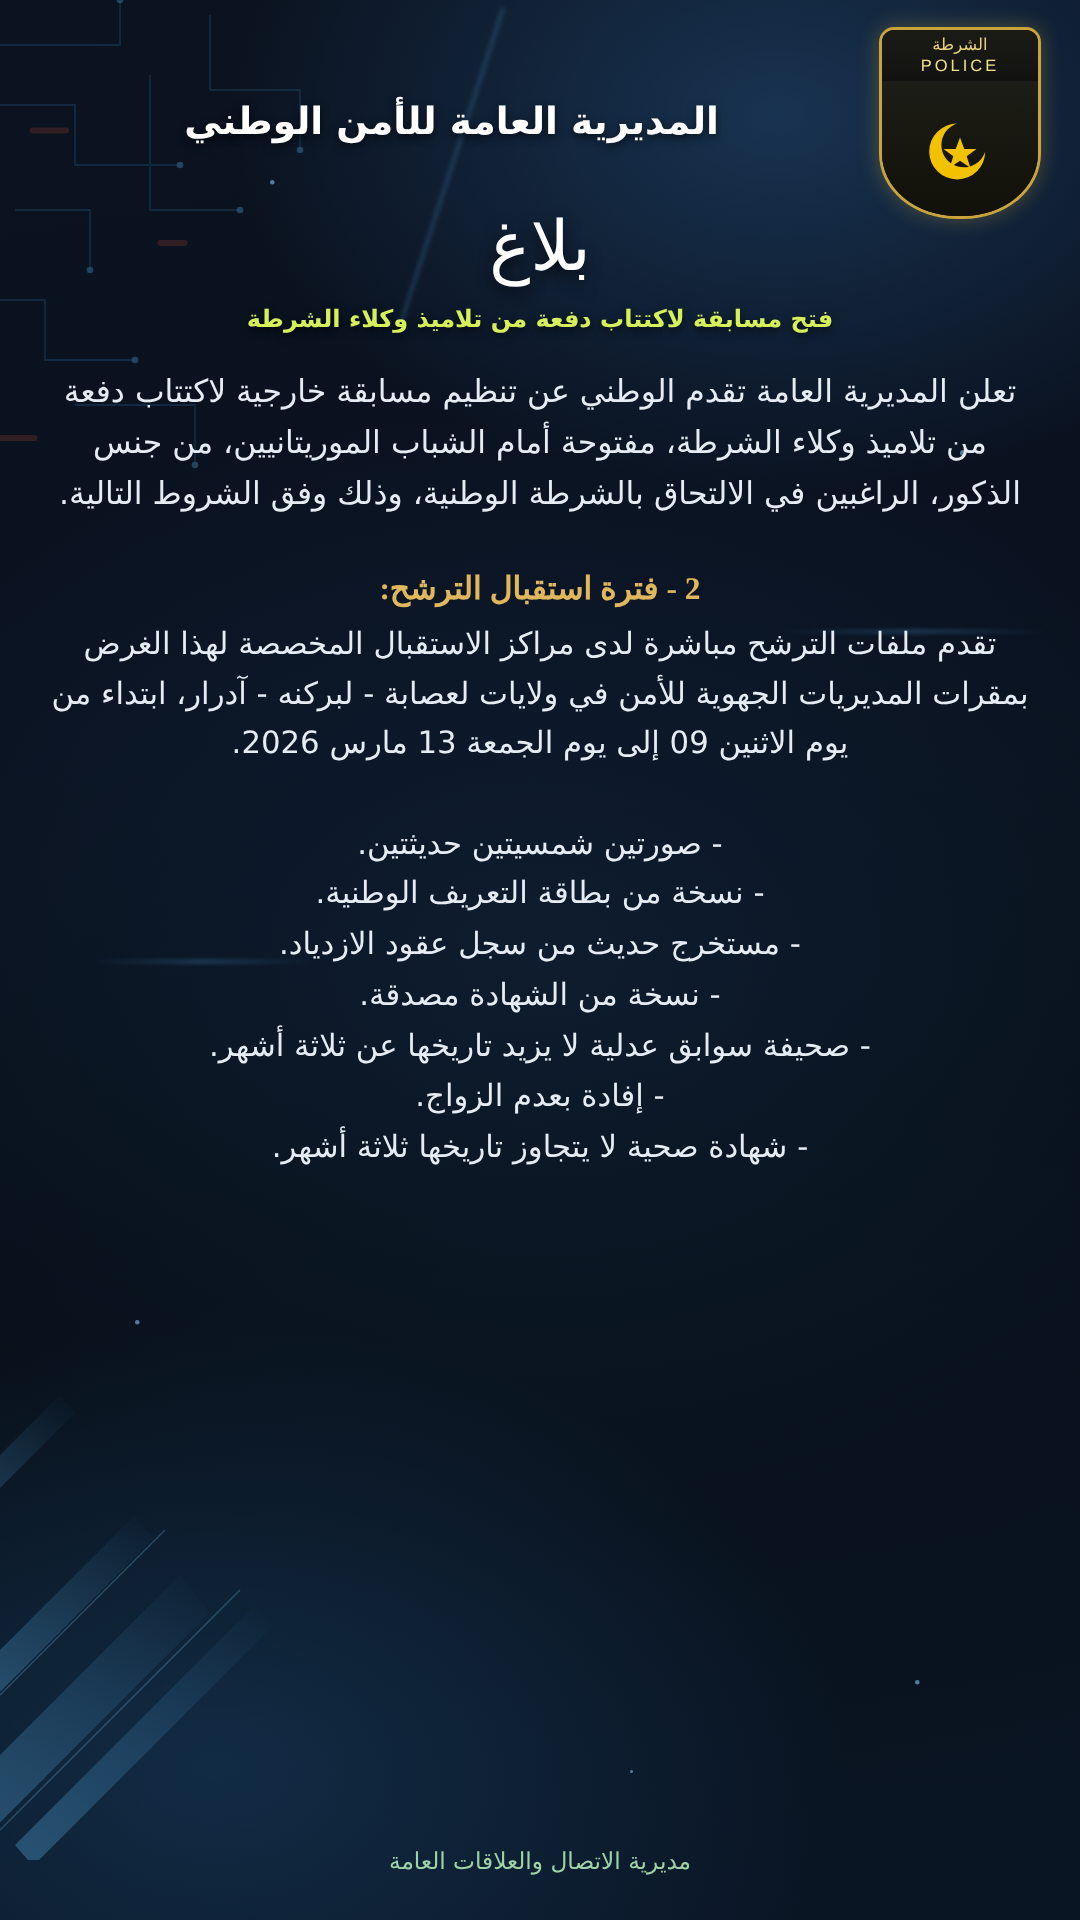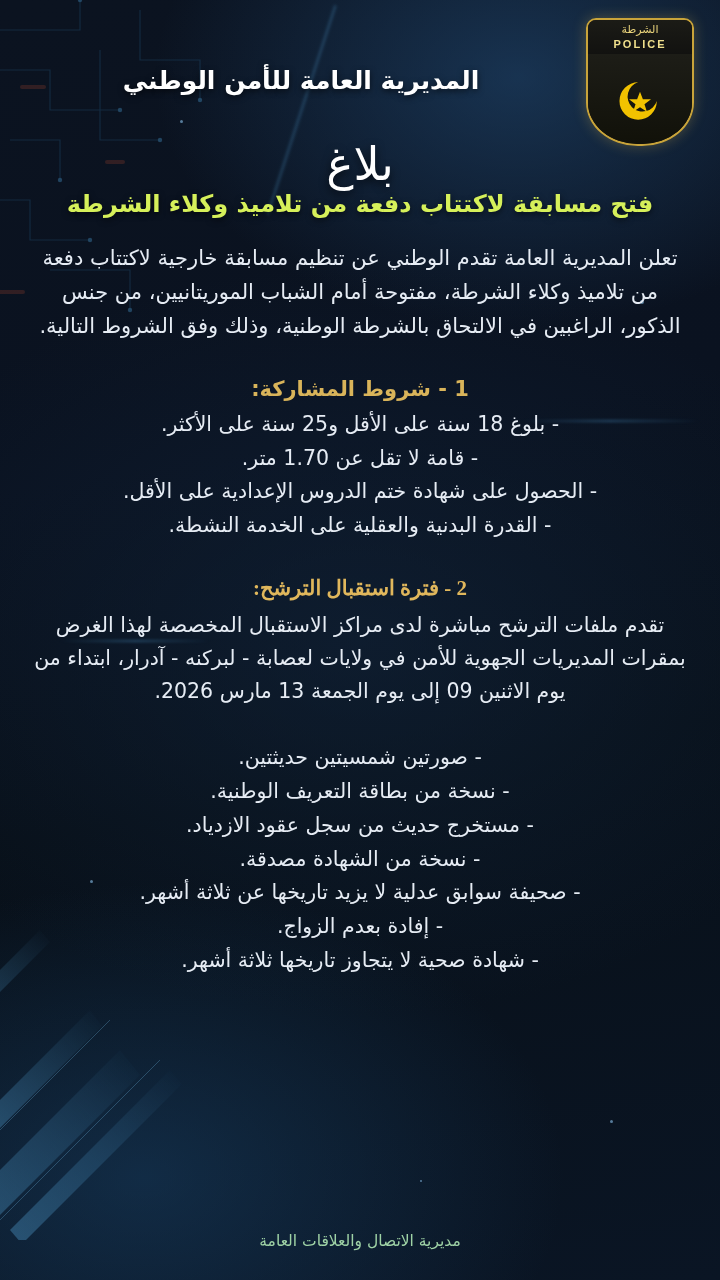--- a/index.html
+++ b/index.html
@@ -69,21 +69,21 @@
     border-bottom: 1px solid rgba(201,164,58,.5);
   }
   .shield-ar {
     position: absolute; top: 3px; left: 0; right: 0;
     text-align: center;
     color: #e8d27a; font-size: 11px; letter-spacing: .5px;
   }
   .shield-en {
     position: absolute; top: 18px; left: 0; right: 0;
     text-align: center;
-    color: #f0e08c; font-size: 11px; font-weight: bold; letter-spacing: 2px;
+    color: #f0e08c; font-size: 11px; font-weight: normal; letter-spacing: 2px;
     font-family: "Liberation Sans", sans-serif;
   }
   .shield-body {
     position: absolute; top: 34px; left: 0; right: 0; bottom: 0;
     background: linear-gradient(180deg, #1d1d17 0%, #111109 100%);
   }
   .crescent {
     position: absolute;
     left: 50%; top: 52%;
     transform: translate(-50%,-50%);
@@ -112,21 +112,22 @@
   }
   .headline {
     margin-top: 45px;
     font-size: 46px;
     font-weight: normal;
     color: #ffffff;
     text-shadow: 0 3px 10px rgba(0,0,0,.7);
     line-height: 1.05;
   }
   .subheadline {
-    font-size: 24px;
+    margin-top: 14px;
+    font-size: 16px;
     font-weight: bold;
     color: #d6f05a;
     text-shadow: 0 2px 6px rgba(0,0,0,.6);
     line-height: 1.35;
     padding: 0 40px;
   }
   .intro {
     margin-top: 20px;
     font-size: 21px;
     line-height: 1.62;
@@ -246,29 +247,20 @@
   <div class="content">
 
     <div class="org-title">المديرية العامة للأمن الوطني</div>
 
     <div class="headline">بلاغ</div>
 
     <div class="subheadline">فتح مسابقة لاكتتاب دفعة من تلاميذ وكلاء الشرطة</div>
 
     <div class="intro">تعلن المديرية العامة تقدم الوطني عن تنظيم مسابقة خارجية لاكتتاب دفعة من تلاميذ وكلاء الشرطة، مفتوحة أمام الشباب الموريتانيين، من جنس الذكور، الراغبين في الالتحاق بالشرطة الوطنية، وذلك وفق الشروط التالية.</div>
 
-    <div class="section">
-      <div class="section-title">1 - شروط المشاركة:</div>
-      <ul class="bullets">
-        <li>- بلوغ 18 سنة على الأقل و25 سنة على الأكثر.</li>
-        <li>- قامة لا تقل عن 1.70 متر.</li>
-        <li>- الحصول على شهادة ختم الدروس الإعدادية على الأقل.</li>
-        <li>- القدرة البدنية والعقلية على الخدمة النشطة.</li>
-      </ul>
-    </div>
 
     <div class="section">
       <div class="section-title amber">2 - فترة استقبال الترشح:</div>
       <div class="para">تقدم ملفات الترشح مباشرة لدى مراكز الاستقبال المخصصة لهذا الغرض بمقرات المديريات الجهوية للأمن في ولايات لعصابة - لبركنه - آدرار، ابتداء من يوم الاثنين 09 إلى يوم الجمعة 13 مارس 2026.</div>
     </div>
 
     <div class="section">
       <ul class="bullets">
         <li>- صورتين شمسيتين حديثتين.</li>
         <li>- نسخة من بطاقة التعريف الوطنية.</li>

